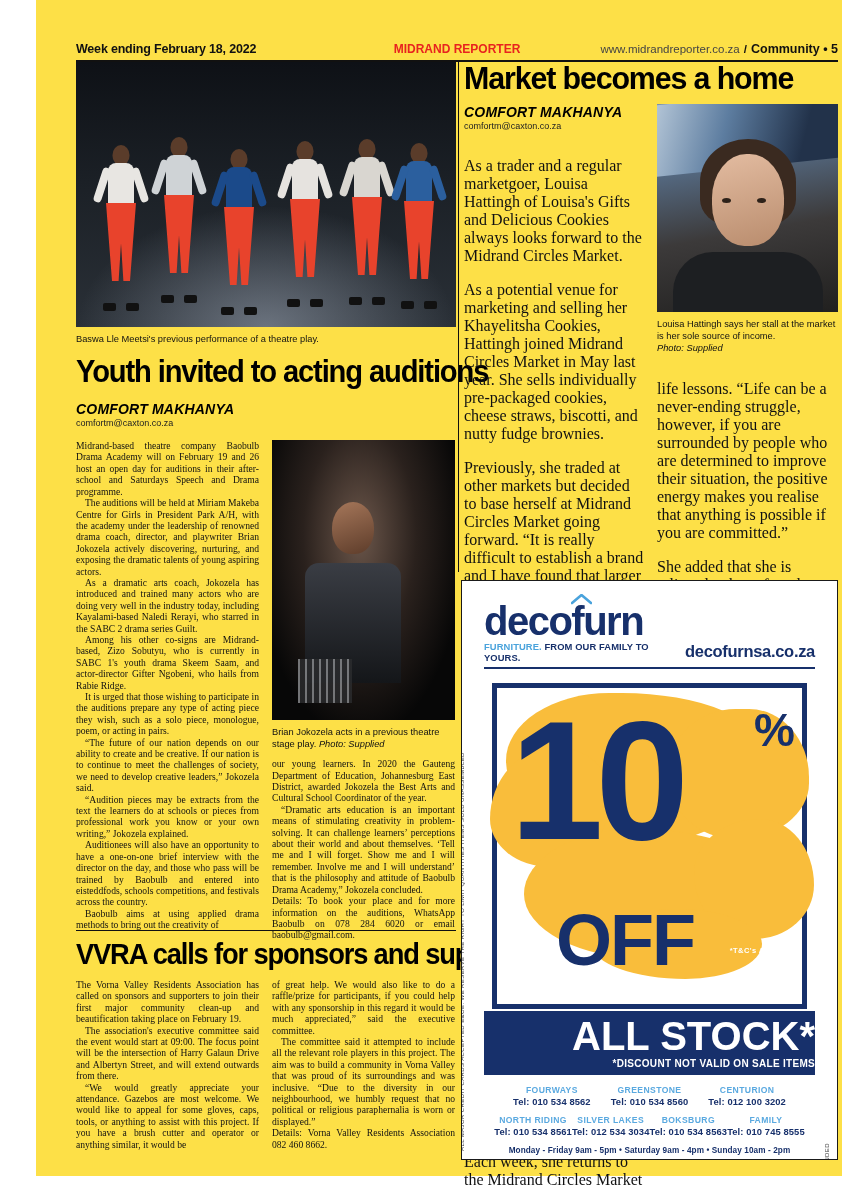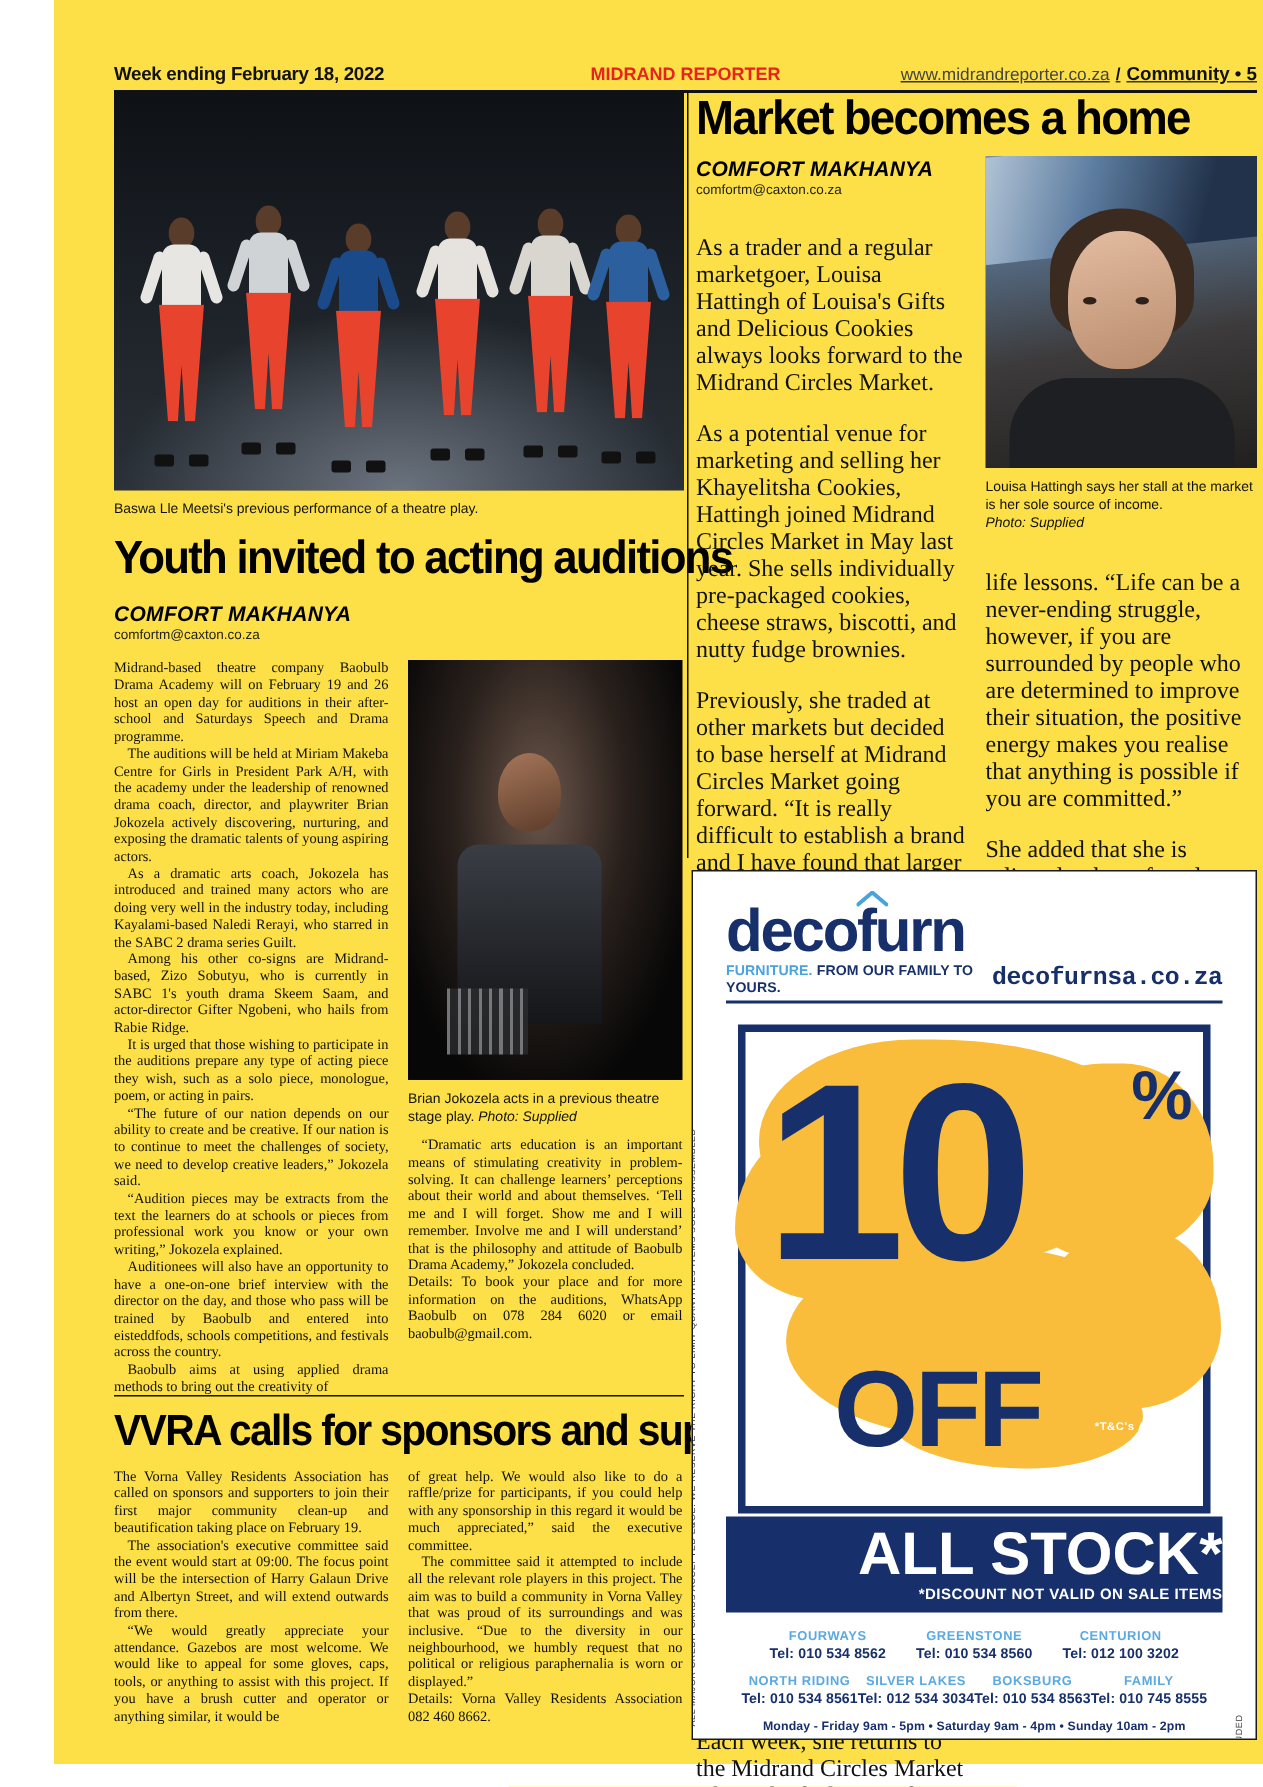--- a/index.html
+++ b/index.html
@@ -54,21 +54,20 @@
     transform: translateX(-50%);
     bottom: 4px;
   }
   .mast-right {
     font-family: "Liberation Sans", sans-serif;
     font-size: 11.5px;
     color: #333;
     display: flex;
     align-items: baseline;
     gap: 4px;
-    text-decoration: underline;
   }
   .mast-right .sitew { font-weight: normal; color:#444; }
   .mast-right .slash { font-weight: bold; color:#111; }
   .mast-right .sect { font-weight: bold; color:#111; font-size: 12.5px;}
 
   
   .left-col {
     position: absolute;
     left: 40px; top: 62px;
     width: 380px;
@@ -292,21 +291,21 @@
   .deco-tag {
     font-family: "Liberation Sans", sans-serif;
     font-weight: bold;
     font-size: 9.4px;
     letter-spacing: 0.1px;
     color:#17306b;
     margin-top: 2px;
   }
   .deco-tag .lite { color:#4aa3dc; }
   .deco-url {
-    font-family: Liberation Mono, monospace;
+    font-family: Liberation Sans, sans-serif;
     font-weight: bold;
     font-size: 16.5px;
     color:#17306b;
     letter-spacing: -0.3px;
     padding-bottom: 2px;
   }
   .deco-rule {
     height: 2px; background:#17306b; margin-top: 4px;
   }
 
@@ -541,20 +540,21 @@
         <div class="photo-brian">
           <div class="pface"></div>
           <div class="ptorso"></div>
           <div class="pcage"></div>
         </div>
         <div class="caption">
           <span>Brian Jokozela acts in a previous theatre stage play.</span>
           <span class="credit">Photo: Supplied</span>
         </div>
         <div style="height:8px"></div>
+        <p class="first">our young learners. In 2020 the Gauteng Department of Education, Johannesburg East District, awarded Jokozela the Best Arts and Cultural School Coordinator of the year.</p>
         <p>“Dramatic arts education is an important means of stimulating creativity in problem-solving. It can challenge learners’ perceptions about their world and about themselves. ‘Tell me and I will forget. Show me and I will remember. Involve me and I will understand’ that is the philosophy and attitude of Baobulb Drama Academy,” Jokozela concluded.</p>
         <p class="first">Details: To book your place and for more information on the auditions, WhatsApp Baobulb on 078 284 6020 or email baobulb@gmail.com.</p>
       </div>
     </div>
   </div>
 
   <div style="position:absolute;left:40px;top:934px;width:380px;">
     <div class="hrule" style="left:0;top:-4px;width:380px;"></div>
     <div class="headline small" style="margin-top:6px;">VVRA calls for sponsors and supporters</div>
     <div class="story-cols" style="margin-top:10px;">

